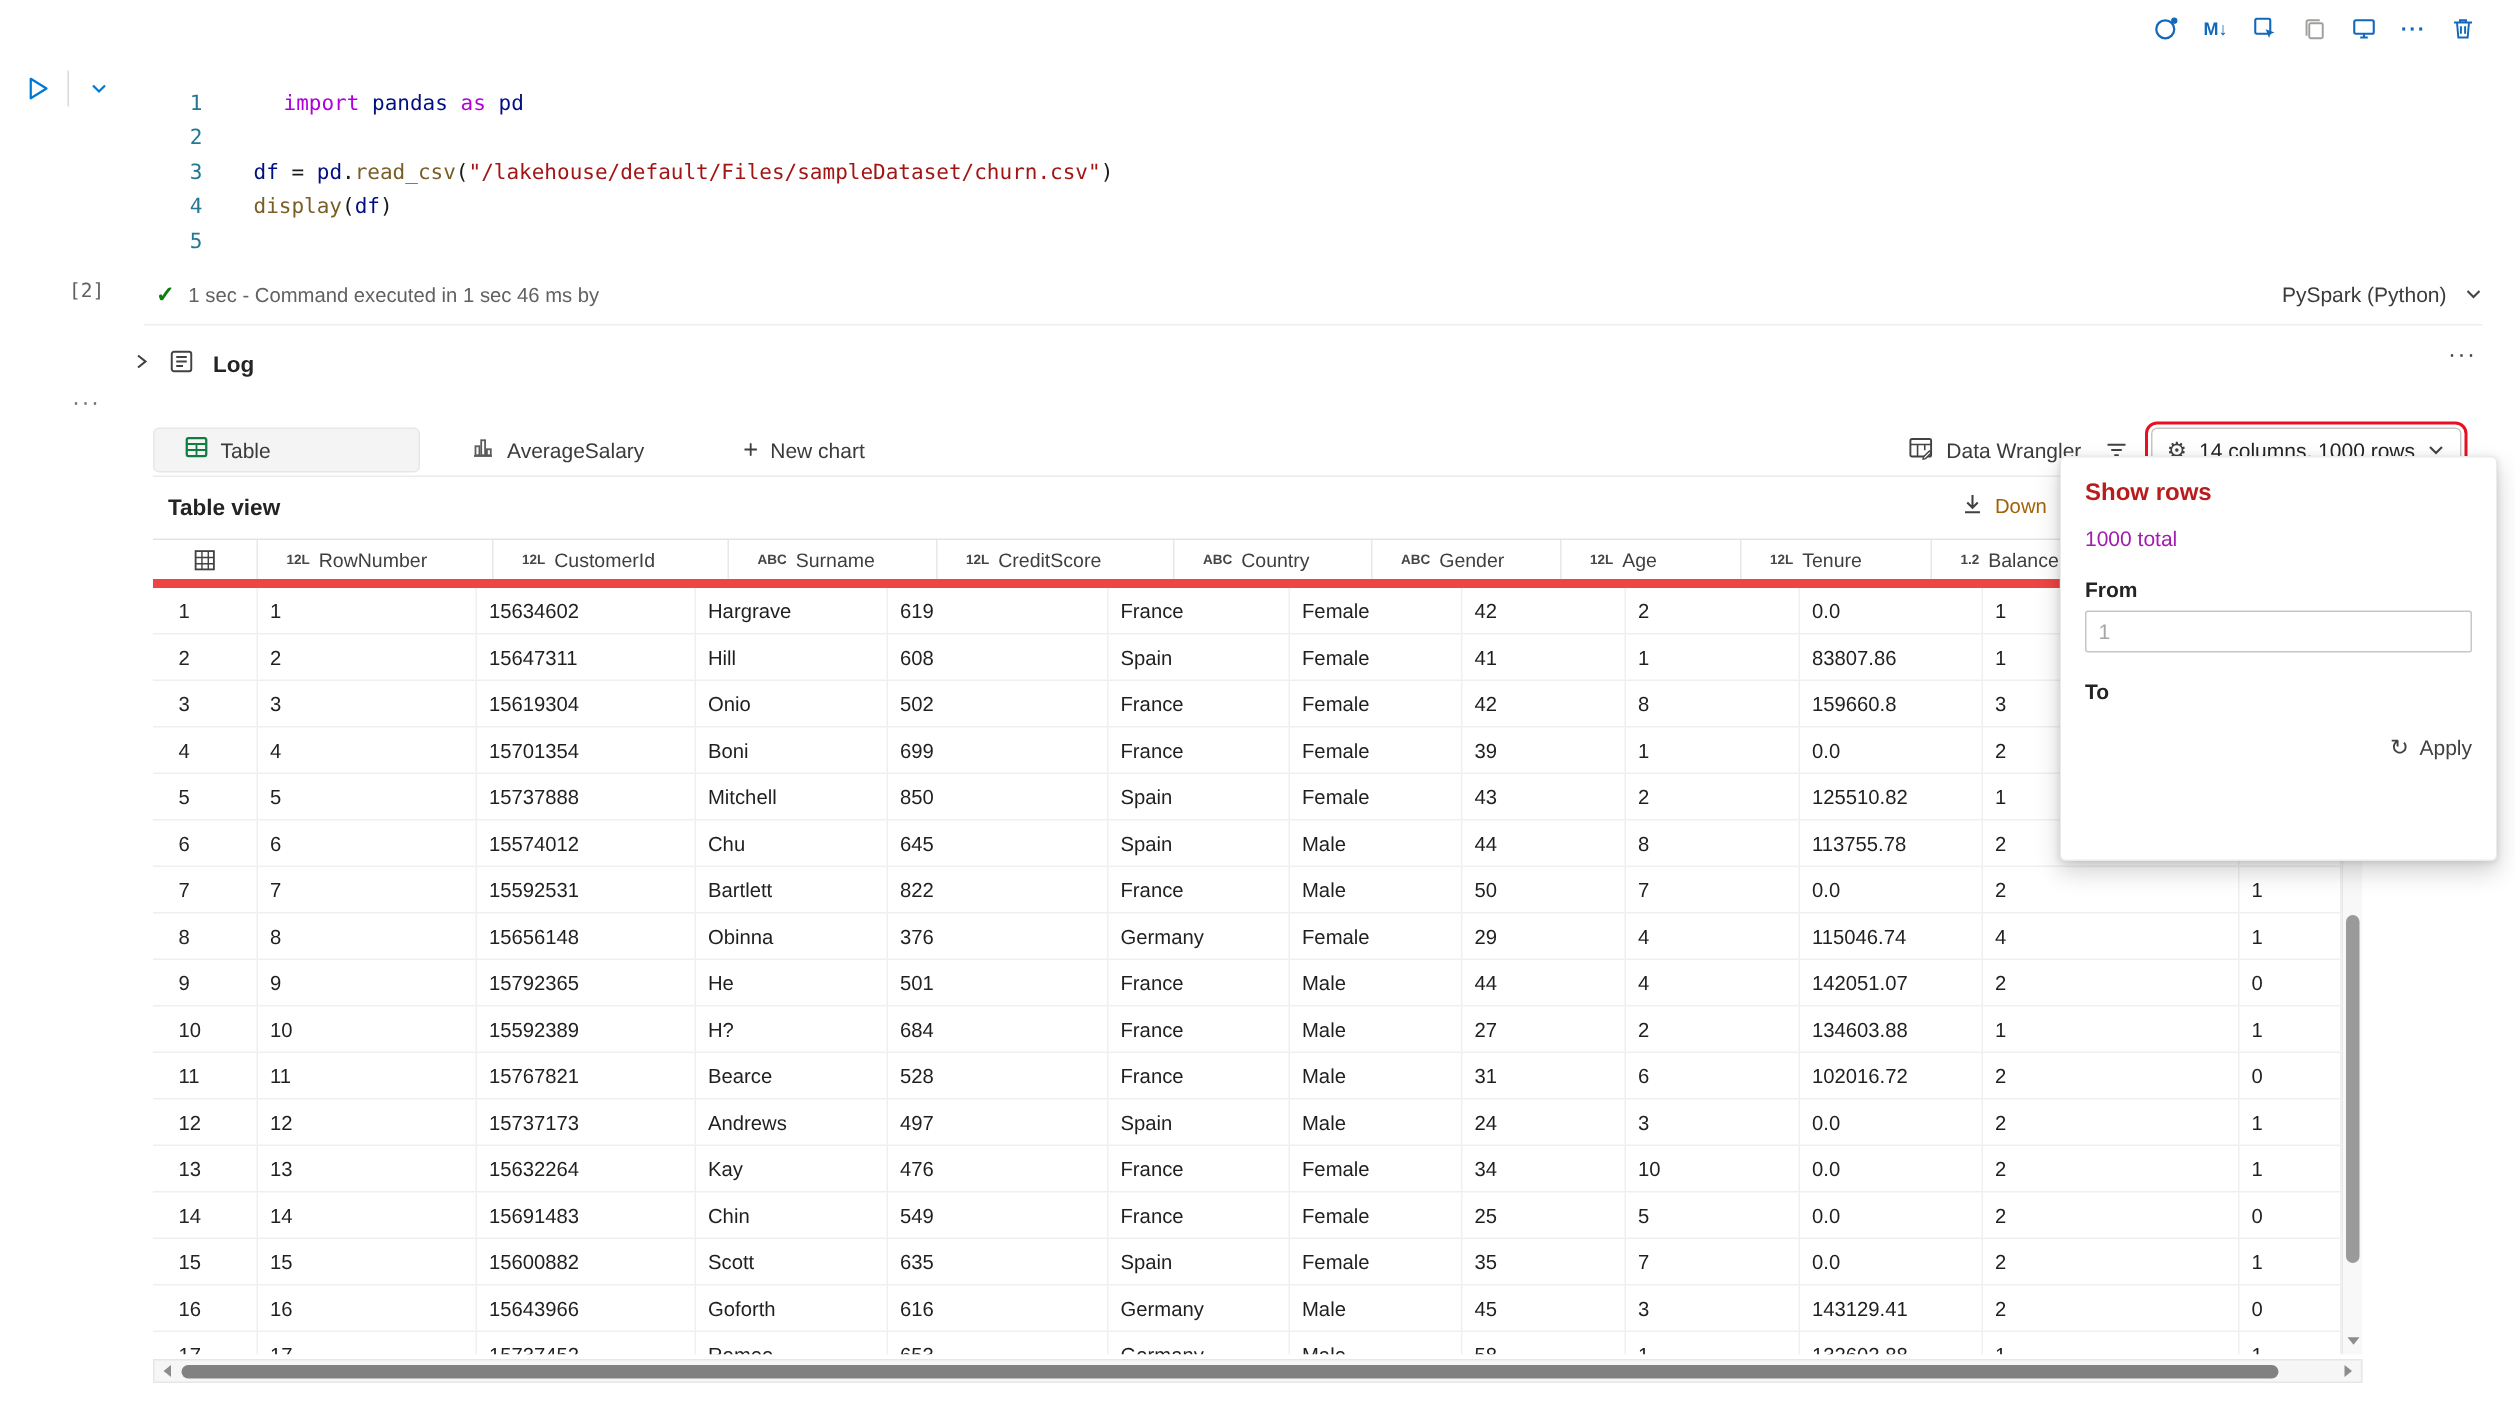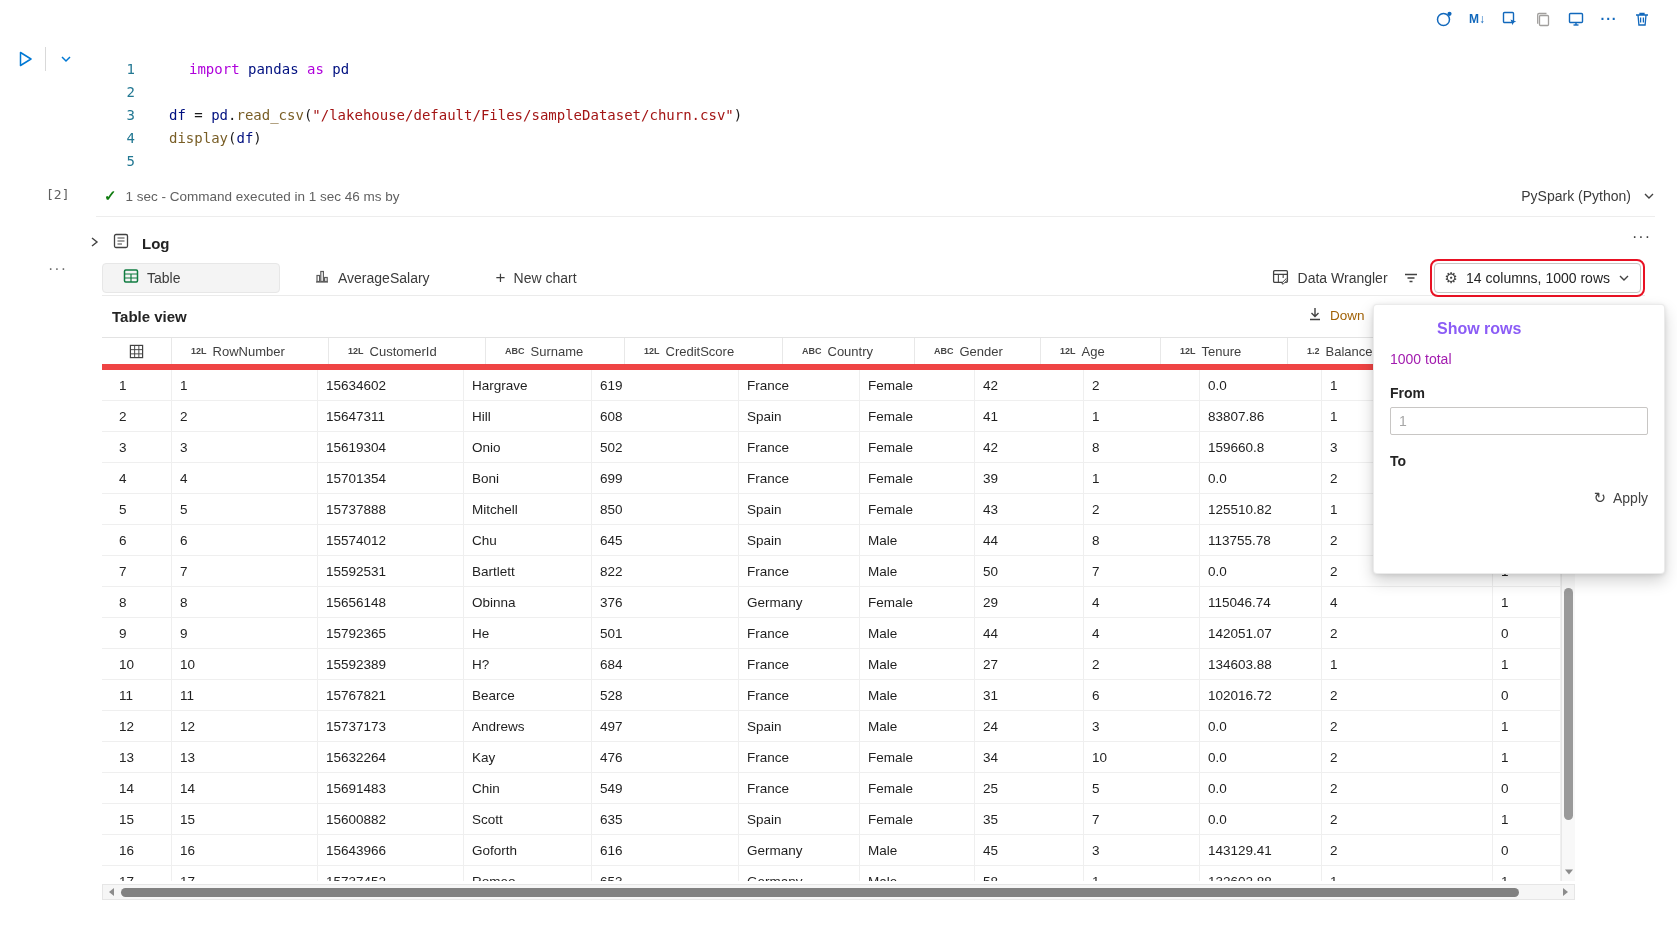--- a/index.html
+++ b/index.html
@@ -31,21 +31,21 @@
   .kernel span { font-size:14px; color:#3b3b3b; }
   .divider1 { position:absolute; left:96px; right:22px; top:216px; height:1px; background:#ededed; }
 
   
   .log-row { position:absolute; left:88px; top:226px; height:34px; display:flex; align-items:center; gap:12px; cursor:pointer; }
   .log-title { font-size:15px; font-weight:700; color:#242424;text-align:right; }
   .log-more { position:absolute; right:26px; top:228px; font-size:16px; color:#424242; letter-spacing:1px; cursor:pointer; }
   .cell-more { position:absolute; left:48px; top:260px; font-size:16px; color:#707070; letter-spacing:1px; cursor:pointer; }
 
   
-  .results { position:absolute; left:102px; top:260px; width:1543px; }
+  .results { position:absolute; left:102px; top:282px; width:1543px; }
   .tabs-row { height:36px; display:flex; align-items:center; border-bottom:1px solid #ebebeb; }
   .tab { height:30px; display:flex; align-items:center; gap:8px; padding:0 16px 0 20px; font-size:14px; color:#3b3b3b; cursor:pointer; border-radius:4px; }
   .tab.selected { background:#f4f4f4; border:1px solid #e7e7e7; min-width:178px; }
   .tab + .tab { margin-left:14px; }
   .newchart { display:flex; align-items:center; gap:8px; margin-left:50px; font-size:14px; color:#3b3b3b; cursor:pointer; }
   .plus { font-size:17px; color:#3f3f3f; }
   .right-cluster { margin-left:auto; display:flex; align-items:center; gap:8px; }
   .dw { display:flex; align-items:center; gap:9px; font-size:14px; color:#3b3b3b; cursor:pointer; }
   .settings-btn { height:30px; display:flex; align-items:center; gap:8px; padding:0 10px; border:1px solid #c8c6c4; border-radius:4px; background:#fff; font-size:14px; color:#242424; cursor:pointer; outline:2px solid #e81123; outline-offset:2px; margin-right:4px; }
   .gear { font-family:"DejaVu Sans",sans-serif; font-size:15px; color:#424242; }
@@ -71,21 +71,21 @@
   .vthumb { position:absolute; left:2px; width:9px; top:250px; height:232px; background:#9a9a9a; border-radius:5px; cursor:pointer; }
   .varrow { position:absolute; left:0; bottom:2px; width:14px; height:14px; display:flex; align-items:center; justify-content:center; cursor:pointer; }
 
   .hscroll { position:relative; width:1473px; height:16px; margin-top:3px; background:#f6f6f6; border:1px solid #e6e6e6; display:flex; align-items:center; }
   .harrow { width:16px; height:14px; display:flex; align-items:center; justify-content:center; cursor:pointer; flex:none; }
   .harrow.right { position:absolute; right:0; }
   .hthumb { position:absolute; left:18px; width:1398px; top:3px; height:9px; background:#818181; border-radius:5px; cursor:pointer; }
 
   
   .popup { position:absolute; left:1373px; top:304px; width:292px; height:270px; background:#fff; border:1px solid rgba(0,0,0,.08); border-radius:4px; box-shadow:0 7px 16px rgba(0,0,0,.18), 0 1px 4px rgba(0,0,0,.1); z-index:30; padding:15px 16px 12px 16px; }
-  .popup-title { font-size:16px; font-weight:700; color:#8b5cf6;margin-left:47px; }
+  .popup-title { font-size:16px; font-weight:700; color:#b91c1c; }
   .popup-total { font-size:14px; color:#a21caf; margin-top:13px; }
   .popup-label { font-size:14px; font-weight:700; color:#242424; margin-top:18px; }
   .popup-input { width:100%; height:28px; border:1px solid #c8c6c4; border-radius:2px; margin-top:6px; font-size:14px; padding:0 8px; color:#242424; font-family:"Liberation Sans",sans-serif; background:#fff; }
   .popup-input::placeholder { color:#a6a6a6; }
   .popup-input.to { position:relative; display:flex; align-items:center; border-color:#8a8886; padding-right:22px; }
   .caret { display:inline-block; width:1.3px; height:16px; background:#1b1b1b; margin-left:1px; }
   .stepper { position:absolute; right:5px; top:3px; cursor:pointer; }
   .apply-row { display:flex; justify-content:flex-end; margin-top:20px; }
   .apply { display:flex; align-items:center; gap:7px; font-size:14px; color:#424242; cursor:pointer; }
   .refresh { font-family:"DejaVu Sans",sans-serif; font-size:15px; color:#424242; }

